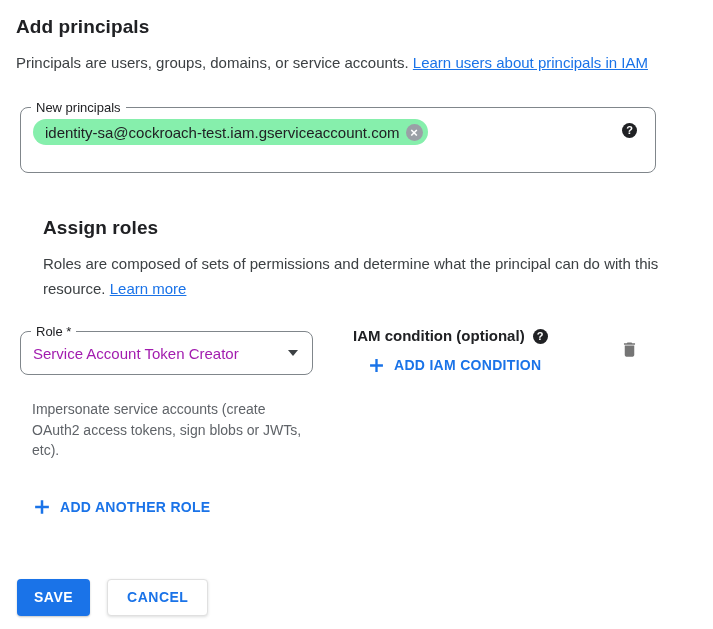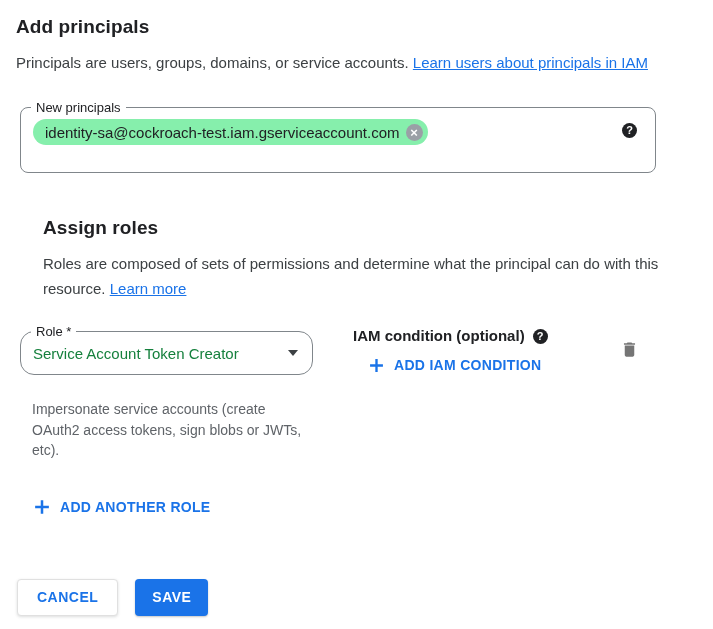--- a/index.html
+++ b/index.html
@@ -114,23 +114,22 @@
   }
   .role-col { width: 297px; margin-left: 4px; flex: none; }
   .role-select {
     width: 293px;
     height: 44px;
     display: flex;
     align-items: center;
     justify-content: space-between;
     padding: 0 14px 0 12px;
     cursor: pointer;
-    border-radius: 14px;
-  }
-  .role-value { font-size: 15px; color: #15803d; }
+  }
+  .role-value { font-size: 15px; color: #a21caf; }
   .dropdown-arrow {
     width: 0; height: 0;
     border-left: 5px solid transparent;
     border-right: 5px solid transparent;
     border-top: 6px solid #3c4043;
   }
   .role-helper {
     margin-top: 24px;
     padding-left: 12px;
     width: 285px;
@@ -260,17 +259,17 @@
   <div class="add-role-row">
     <button class="blue-action">
       <svg width="16" height="16" viewBox="0 0 14 14">
           <path d="M7 1v12M1 7h12" stroke="#1a73e8" stroke-width="2.2" fill="none"></path>
         </svg>
       <span>ADD ANOTHER ROLE</span>
     </button>
   </div>
 
   <div class="actions-row">
+    <button class="btn btn-primary">SAVE</button>
     <button class="btn btn-secondary">CANCEL</button>
-    <button class="btn btn-primary">SAVE</button>
   </div>
 
 </div>
 
 </body></html>

